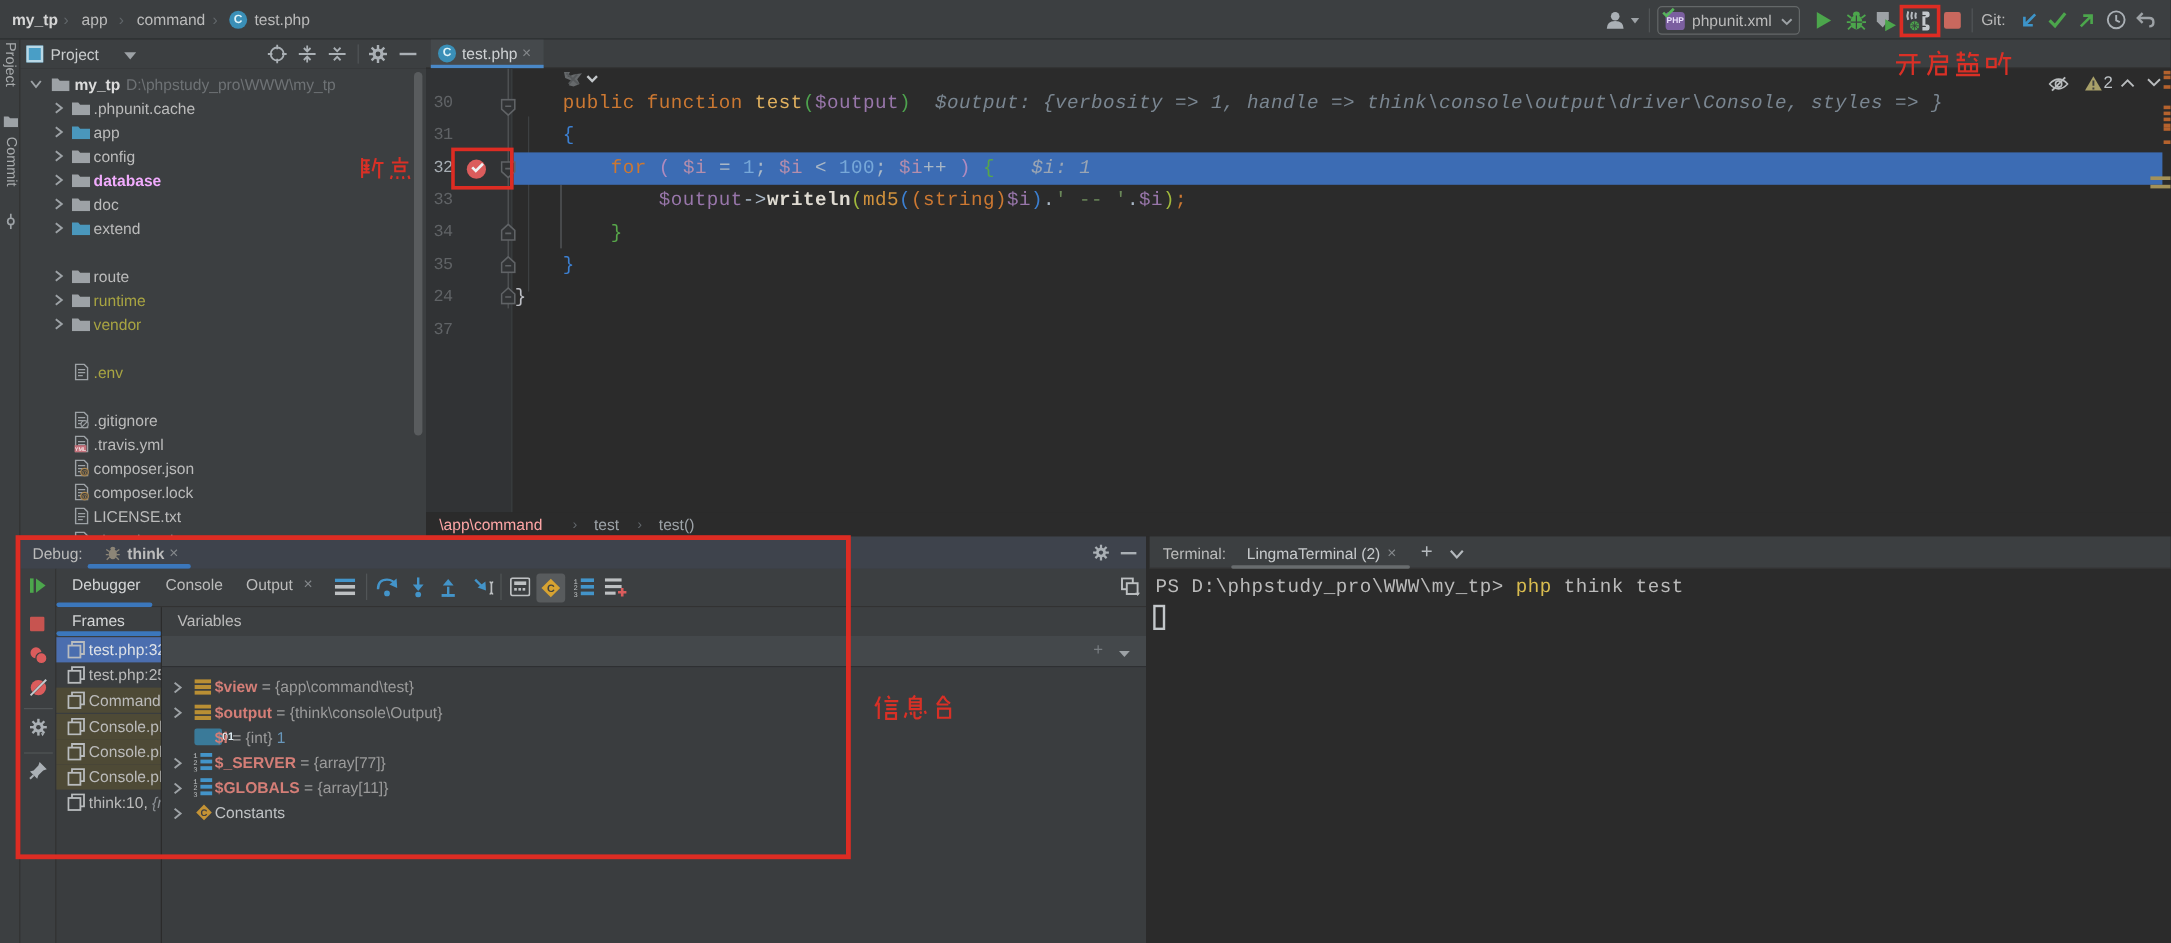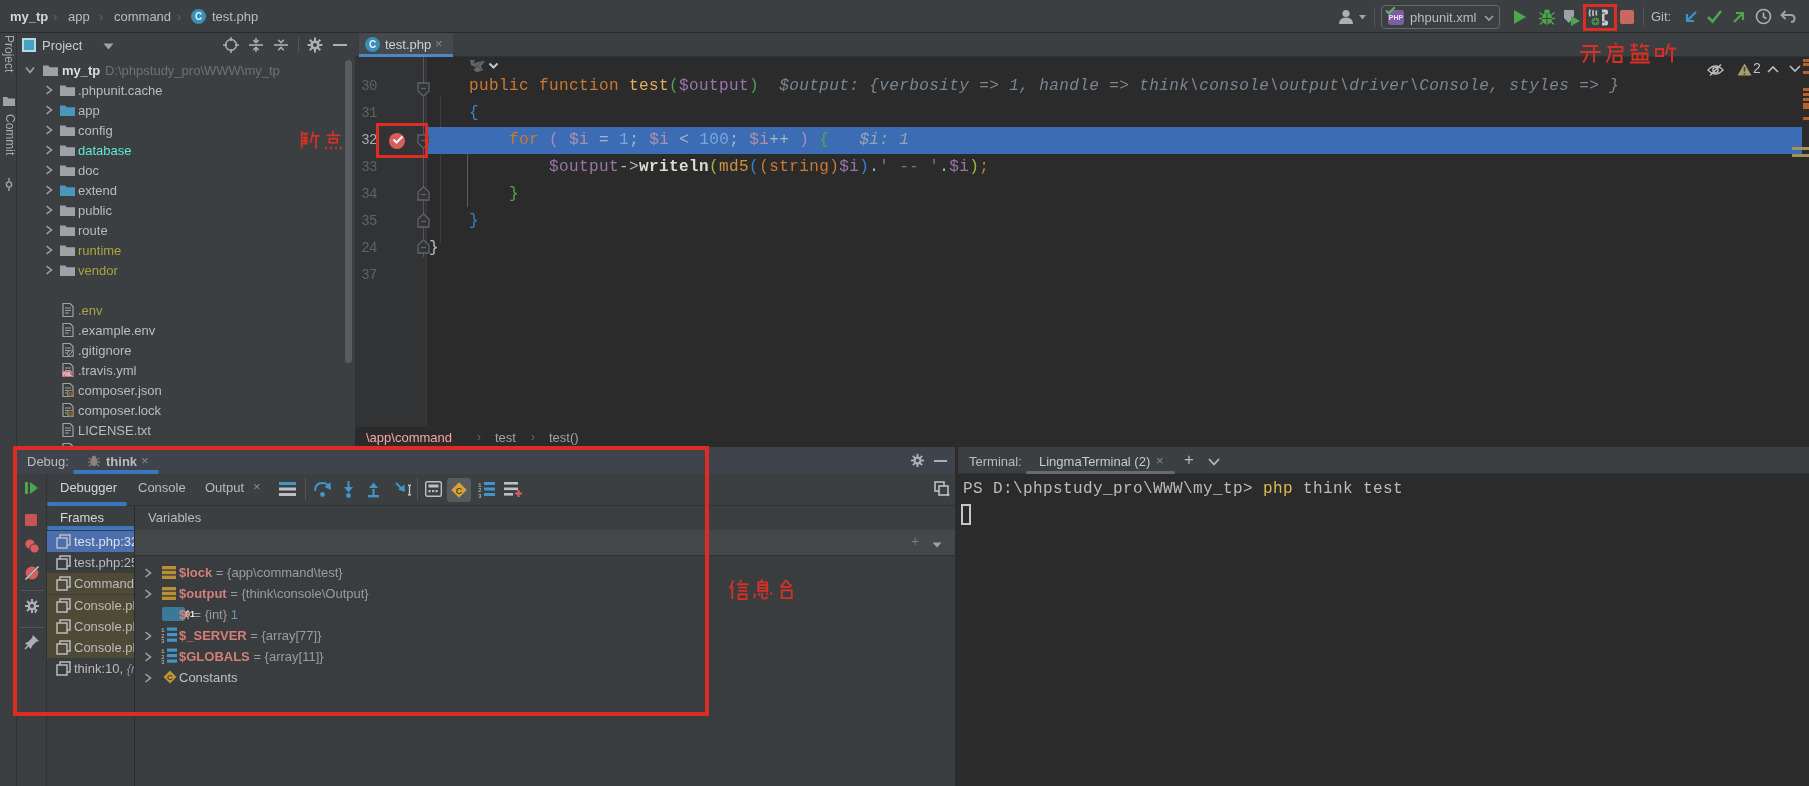--- a/index.html
+++ b/index.html
@@ -178,48 +178,39 @@
         </svg>
         <span class="abs" style="left:61px;top:3px;font-size:13px;color:#bbbbbb;">config</span>
       </div>
       <div class="abs" style="top:83px;left:0;width:338px;height:20px;">
         <svg class="abs" style="left:28px;top:5px" width="8" height="10" viewBox="0 0 8 10">
           <path d="M1.5 1 L6.5 5 L1.5 9" stroke="#9da2a6" stroke-width="1.6" fill="none"></path>
         </svg>
         <svg class="abs" style="left:43px;top:4px" width="15" height="12" viewBox="0 0 15 12">
           <path d="M0 1.5 h5.2 l1.6 1.8 H15 V12 H0 Z" fill="#9da2a6"></path>
         </svg>
-        <span class="abs" style="left:61px;top:3px;font-size:13px;color:#5eead4;">database</span>
+        <span class="abs" style="left:61px;top:3px;font-size:13px;color:#f0abfc;font-weight:bold;">database</span>
       </div>
       <div class="abs" style="top:103px;left:0;width:338px;height:20px;">
         <svg class="abs" style="left:28px;top:5px" width="8" height="10" viewBox="0 0 8 10">
           <path d="M1.5 1 L6.5 5 L1.5 9" stroke="#9da2a6" stroke-width="1.6" fill="none"></path>
         </svg>
         <svg class="abs" style="left:43px;top:4px" width="15" height="12" viewBox="0 0 15 12">
           <path d="M0 1.5 h5.2 l1.6 1.8 H15 V12 H0 Z" fill="#9da2a6"></path>
         </svg>
         <span class="abs" style="left:61px;top:3px;font-size:13px;color:#bbbbbb;">doc</span>
       </div>
       <div class="abs" style="top:123px;left:0;width:338px;height:20px;">
         <svg class="abs" style="left:28px;top:5px" width="8" height="10" viewBox="0 0 8 10">
           <path d="M1.5 1 L6.5 5 L1.5 9" stroke="#9da2a6" stroke-width="1.6" fill="none"></path>
         </svg>
         <svg class="abs" style="left:43px;top:4px" width="15" height="12" viewBox="0 0 15 12">
           <path d="M0 1.5 h5.2 l1.6 1.8 H15 V12 H0 Z" fill="#4a97bc"></path>
         </svg>
         <span class="abs" style="left:61px;top:3px;font-size:13px;color:#bbbbbb;">extend</span>
-      </div>
-      <div class="abs" style="top:143px;left:0;width:338px;height:20px;">
-        <svg class="abs" style="left:28px;top:5px" width="8" height="10" viewBox="0 0 8 10">
-          <path d="M1.5 1 L6.5 5 L1.5 9" stroke="#9da2a6" stroke-width="1.6" fill="none"></path>
-        </svg>
-        <svg class="abs" style="left:43px;top:4px" width="15" height="12" viewBox="0 0 15 12">
-          <path d="M0 1.5 h5.2 l1.6 1.8 H15 V12 H0 Z" fill="#9da2a6"></path>
-        </svg>
-        <span class="abs" style="left:61px;top:3px;font-size:13px;color:#bbbbbb;">public</span>
       </div>
       <div class="abs" style="top:163px;left:0;width:338px;height:20px;">
         <svg class="abs" style="left:28px;top:5px" width="8" height="10" viewBox="0 0 8 10">
           <path d="M1.5 1 L6.5 5 L1.5 9" stroke="#9da2a6" stroke-width="1.6" fill="none"></path>
         </svg>
         <svg class="abs" style="left:43px;top:4px" width="15" height="12" viewBox="0 0 15 12">
           <path d="M0 1.5 h5.2 l1.6 1.8 H15 V12 H0 Z" fill="#9da2a6"></path>
         </svg>
         <span class="abs" style="left:61px;top:3px;font-size:13px;color:#bbbbbb;">route</span>
       </div>
@@ -240,27 +231,20 @@
           <path d="M0 1.5 h5.2 l1.6 1.8 H15 V12 H0 Z" fill="#9da2a6"></path>
         </svg>
         <span class="abs" style="left:61px;top:3px;font-size:13px;color:#a8a442;">runtime</span>
       </div>
       <div class="abs" style="top:243px;left:0;width:338px;height:20px;">
         <svg class="abs" style="left:45px;top:3px" width="12" height="14" viewBox="0 0 12 14">
           <path d="M1 0.5 H8 L11 3.5 V13.5 H1 Z" fill="none" stroke="#9da2a6" stroke-width="1.2"></path>
           <path d="M3 5 h6 M3 7.5 h6 M3 10 h4" stroke="#9da2a6" stroke-width="1"></path>
         </svg>
         <span class="abs" style="left:61px;top:3px;font-size:13px;color:#a8a442;">.env</span>
-      </div>
-      <div class="abs" style="top:263px;left:0;width:338px;height:20px;">
-        <svg class="abs" style="left:45px;top:3px" width="12" height="14" viewBox="0 0 12 14">
-          <path d="M1 0.5 H8 L11 3.5 V13.5 H1 Z" fill="none" stroke="#9da2a6" stroke-width="1.2"></path>
-          <path d="M3 5 h6 M3 7.5 h6 M3 10 h4" stroke="#9da2a6" stroke-width="1"></path>
-        </svg>
-        <span class="abs" style="left:61px;top:3px;font-size:13px;color:#bbbbbb;">.example.env</span>
       </div>
       <div class="abs" style="top:283px;left:0;width:338px;height:20px;">
         <svg class="abs" style="left:45px;top:3px" width="12" height="14" viewBox="0 0 12 14">
           <path d="M1 0.5 H8 L11 3.5 V13.5 H1 Z" fill="none" stroke="#9da2a6" stroke-width="1.2"></path>
           <path d="M3 5 h6 M3 7.5 h6 M3 10 h4" stroke="#9da2a6" stroke-width="1"></path>
           <circle cx="8.5" cy="10.5" r="3" fill="#3c3f41" stroke="#9da2a6" stroke-width="1"></circle>
           <path d="M6.5 12.5 L10.5 8.5" stroke="#9da2a6" stroke-width="1"></path>
         </svg>
         <span class="abs" style="left:61px;top:3px;font-size:13px;color:#bbbbbb;">.gitignore</span>
       </div>
@@ -650,21 +634,21 @@
           <svg class="abs" style="left:9px;top:6px;" width="8" height="10" viewBox="0 0 8 10">
             <path d="M1.5 1 L6.5 5 L1.5 9" stroke="#9da2a6" stroke-width="1.6" fill="none"></path>
           </svg>
           <svg class="abs" style="left:27px;top:4px;" width="14" height="13" viewBox="0 0 14 13">
             <g fill="#b98f34">
               <rect x="0" y="0" width="14" height="3.4"></rect>
               <rect x="0" y="4.8" width="14" height="3.4"></rect>
               <rect x="0" y="9.6" width="14" height="3.4"></rect>
             </g>
           </svg>
-          <span class="abs" style="left:44px;top:3px;font-size:13px;white-space:nowrap;"><span style="color:#d47e77;font-weight:bold;">$lock</span><span style="color:#9b9b9b;"> = {app\command\test}</span><span style="color:#6897bb;"></span></span>
+          <span class="abs" style="left:44px;top:3px;font-size:13px;white-space:nowrap;"><span style="color:#d47e77;font-weight:bold;">$view</span><span style="color:#9b9b9b;"> = {app\command\test}</span><span style="color:#6897bb;"></span></span>
         </div>
         <div class="abs" style="left:118px;top:136px;width:820px;height:21px;">
           <svg class="abs" style="left:9px;top:6px;" width="8" height="10" viewBox="0 0 8 10">
             <path d="M1.5 1 L6.5 5 L1.5 9" stroke="#9da2a6" stroke-width="1.6" fill="none"></path>
           </svg>
           <svg class="abs" style="left:27px;top:4px;" width="14" height="13" viewBox="0 0 14 13">
             <g fill="#b98f34">
               <rect x="0" y="0" width="14" height="3.4"></rect>
               <rect x="0" y="4.8" width="14" height="3.4"></rect>
               <rect x="0" y="9.6" width="14" height="3.4"></rect>

